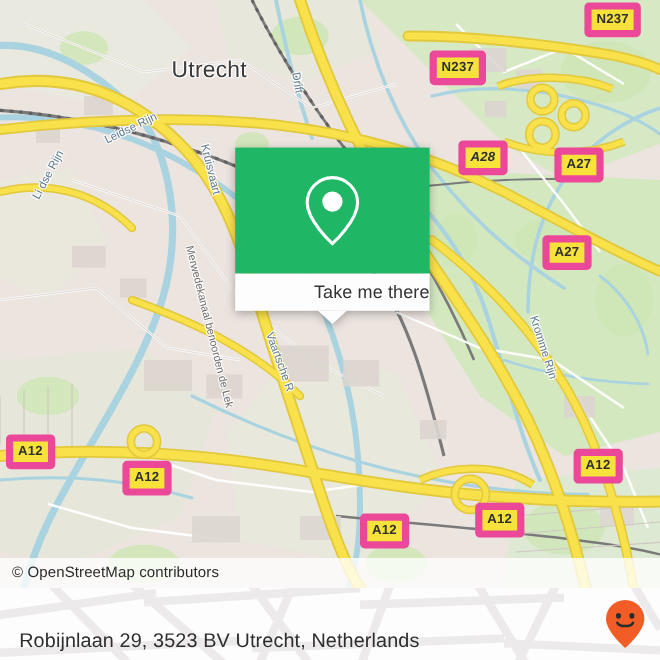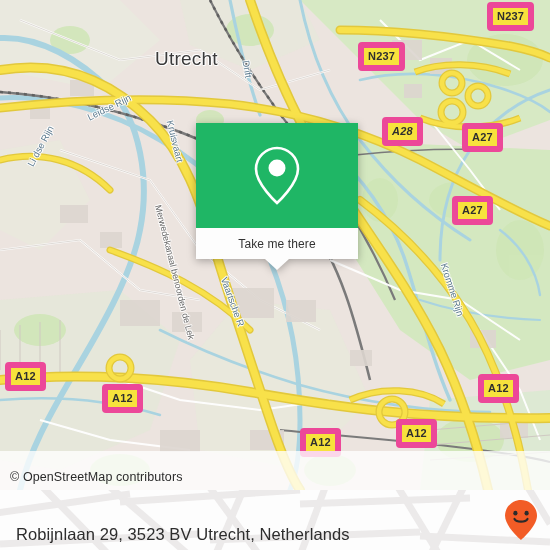--- a/index.html
+++ b/index.html
@@ -46,43 +46,43 @@
     letter-spacing:.2px;
     box-sizing:border-box;
     text-align:center;
   }
 
   
   .attrib{
     position:absolute;left:0;bottom:0;
     width:100%;
     background:rgba(255,255,255,.78);
-    padding:19px 0 6px 10px;
+    padding:5px 0 6px 10px;
     box-sizing:border-box;
     font-size:12.5px;
     color:#2b2b2b;
     letter-spacing:.1px;
   }
 
   
   .callout{
     position:absolute;left:196px;top:123px;width:162px;
     filter:drop-shadow(0 2px 4px rgba(0,0,0,.30));
   }
   .callout-head{
     background:#1fb665;
     height:105px;
     display:flex;align-items:center;justify-content:center;
   }
   .callout-foot{
     background:#fdfdfd;
     height:31px;
-    display:flex;align-items:center;justify-content:center;
+    display:flex;align-items:center;justify-content:flex-end;
     color:#333333;
-    font-size:12px;
+    font-size:15px;
     letter-spacing:.1px;
   }
   .callout-tail{
     position:absolute;left:50%;bottom:-11px;
     transform:translateX(-50%);
     width:0;height:0;
     border-left:12px solid transparent;
     border-right:12px solid transparent;
     border-top:11px solid #fdfdfd;
   }
@@ -271,21 +271,21 @@
           <path d="M350,400 C380,386 420,388 444,404"></path>
         </g>
         <g stroke="#f8e14a" fill="none" stroke-width="4.5">
           <circle cx="392" cy="412" r="13"></circle>
           <circle cx="120" cy="368" r="11"></circle>
           <path d="M350,400 C380,386 420,388 444,404"></path>
         </g>
       </g>
     </svg>
 
-    <div class="maplabel city" style="left:143px;top:48px;margin-left:12px;">Utrecht</div>
+    <div class="maplabel city" style="left:143px;top:48px;">Utrecht</div>
 
     <div id="water-labels">
         <div class="maplabel water-label" style="left: 88px; top: 112px; transform: rotate(-26deg); transform-origin: left center;">Leidse Rijn</div>
         <div class="maplabel water-label" style="left: 30px; top: 160px; transform: rotate(-62deg); transform-origin: left center;">Li dse Rijn</div>
         <div class="maplabel water-label" style="left: 170px; top: 115px; transform: rotate(76deg); transform-origin: left center;">Kruisvaart</div>
         <div class="maplabel water-label" style="left: 246px; top: 55px; transform: rotate(80deg); transform-origin: left center;">Drift</div>
         <div class="maplabel water-label" style="left: 444px; top: 258px; transform: rotate(72deg); transform-origin: left center;">Kromme Rijn</div>
         <div class="maplabel water-label" style="left: 224px; top: 272px; transform: rotate(70deg); transform-origin: left center;">Vaartsche R</div>
       </div>
 

